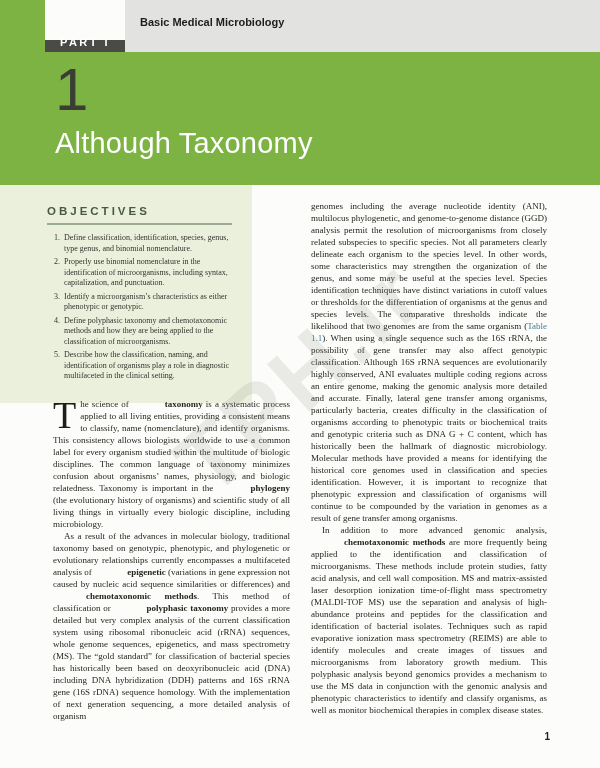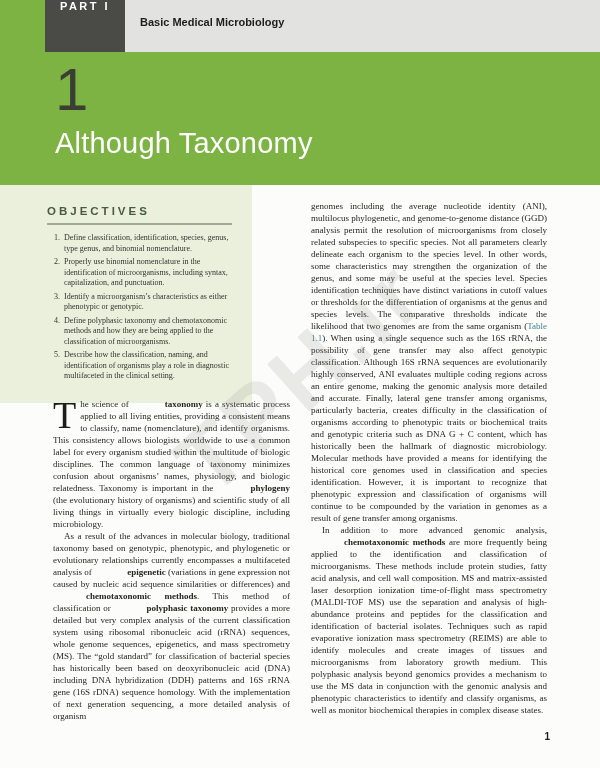--- a/index.html
+++ b/index.html
@@ -11,22 +11,22 @@
     --table-link:#3e7f8e;
     --body-text:#26261f;
   }
   html,body{margin:0;padding:0;}
   body{width:600px;height:768px;background:#fcfcfa;font-family:"Liberation Serif",serif;overflow:hidden;}
   .page{position:relative;width:600px;height:768px;background:#fcfcfa;}
 
   
   .hdr{display:flex;height:52px;}
   .hdr-green{width:45px;background:var(--banner-green);}
-  .hdr-part{width:80px;background:var(--part-box-gray);color:#fff;display:flex;align-items:flex-start;justify-content:center;
-    padding-bottom:9px;font-family:"Liberation Sans",sans-serif;font-weight:bold;font-size:11px;letter-spacing:2.5px;}
+  .hdr-part{width:80px;background:var(--part-box-gray);color:#fff;display:flex;align-items:center;justify-content:center;
+    padding-bottom:9px;font-family:"Liberation Sans",sans-serif;font-weight:bold;font-size:11px;letter-spacing:2.5px;margin-top:40px;}
   .hdr-bar{flex:1;background:var(--header-bar-gray);display:flex;align-items:center;padding:0 8px 8px 15px;
     font-family:"Liberation Sans",sans-serif;font-weight:bold;font-size:11px;color:#1d1d1b;}
 
   
   .banner{height:133px;background:var(--banner-green);padding-left:55px;box-sizing:border-box;}
   .ch-num{font-family:"Liberation Sans",sans-serif;font-size:60px;line-height:1.02;color:#3a3e34;padding-top:7px;font-weight:normal;}
   .ch-title{font-family:"Liberation Sans",sans-serif;font-size:29px;font-weight:normal;color:#ffffff;margin:7px 0 0;letter-spacing:0.2px;}
 
   
   .content{position:relative;height:583px;overflow:hidden;}

